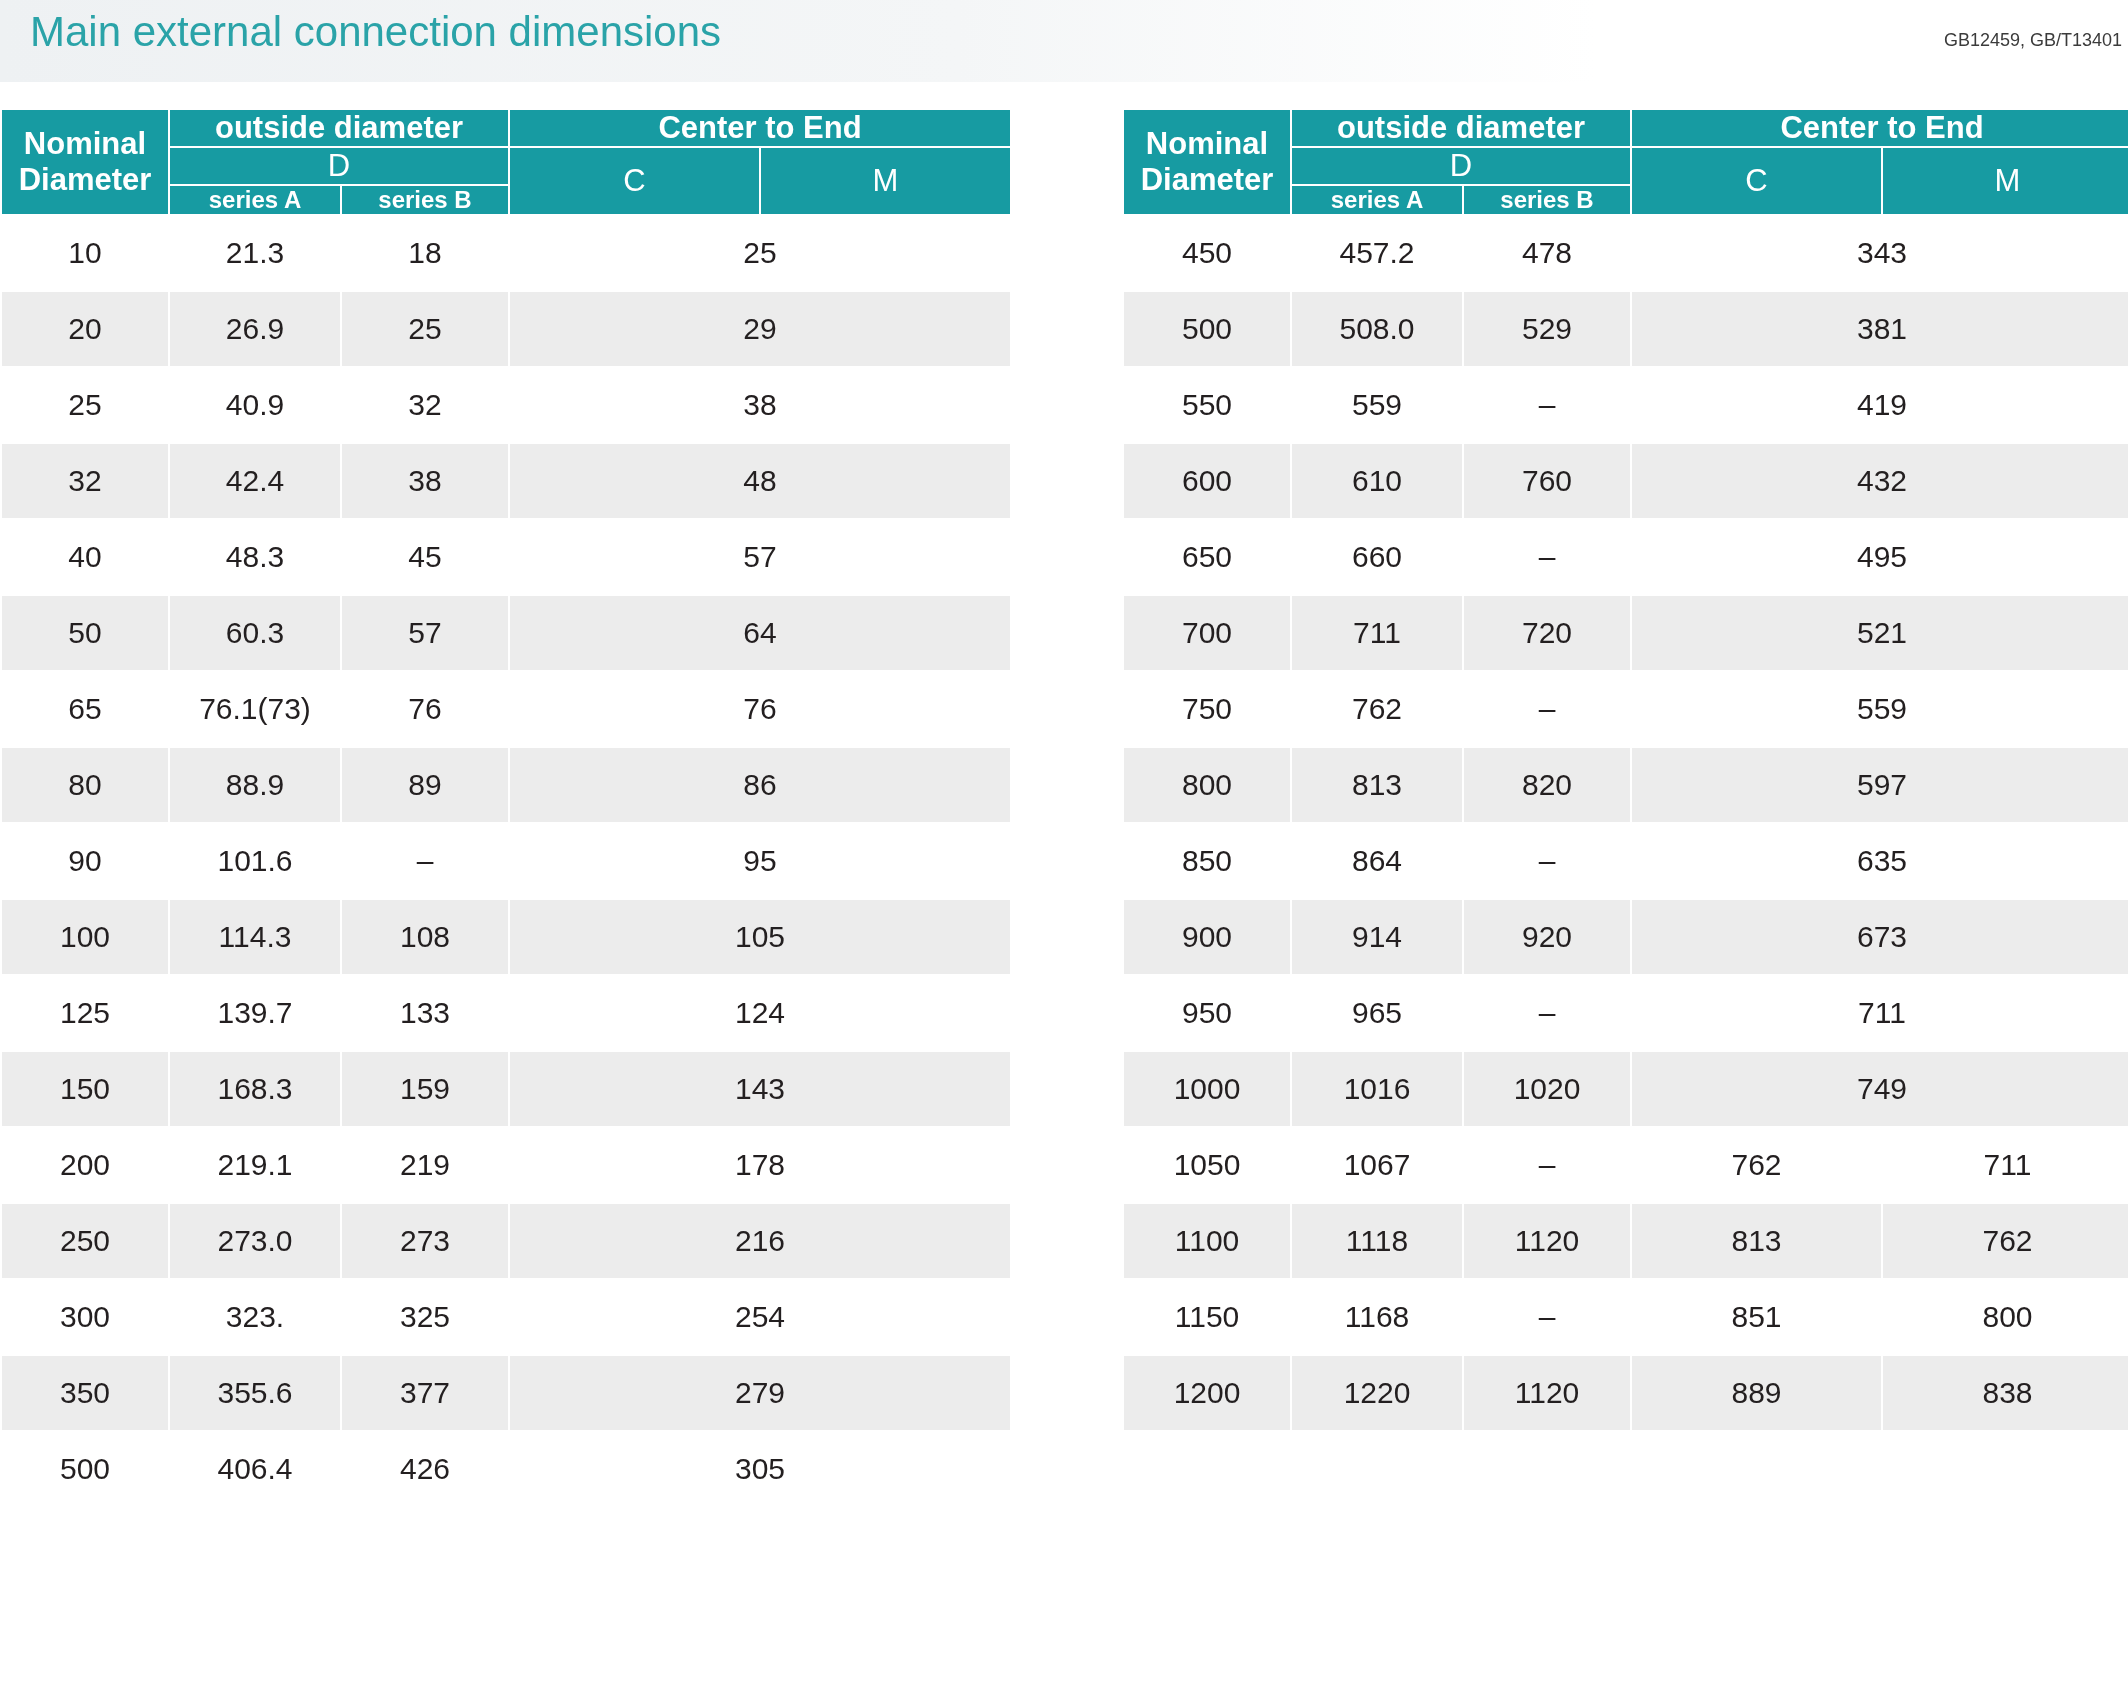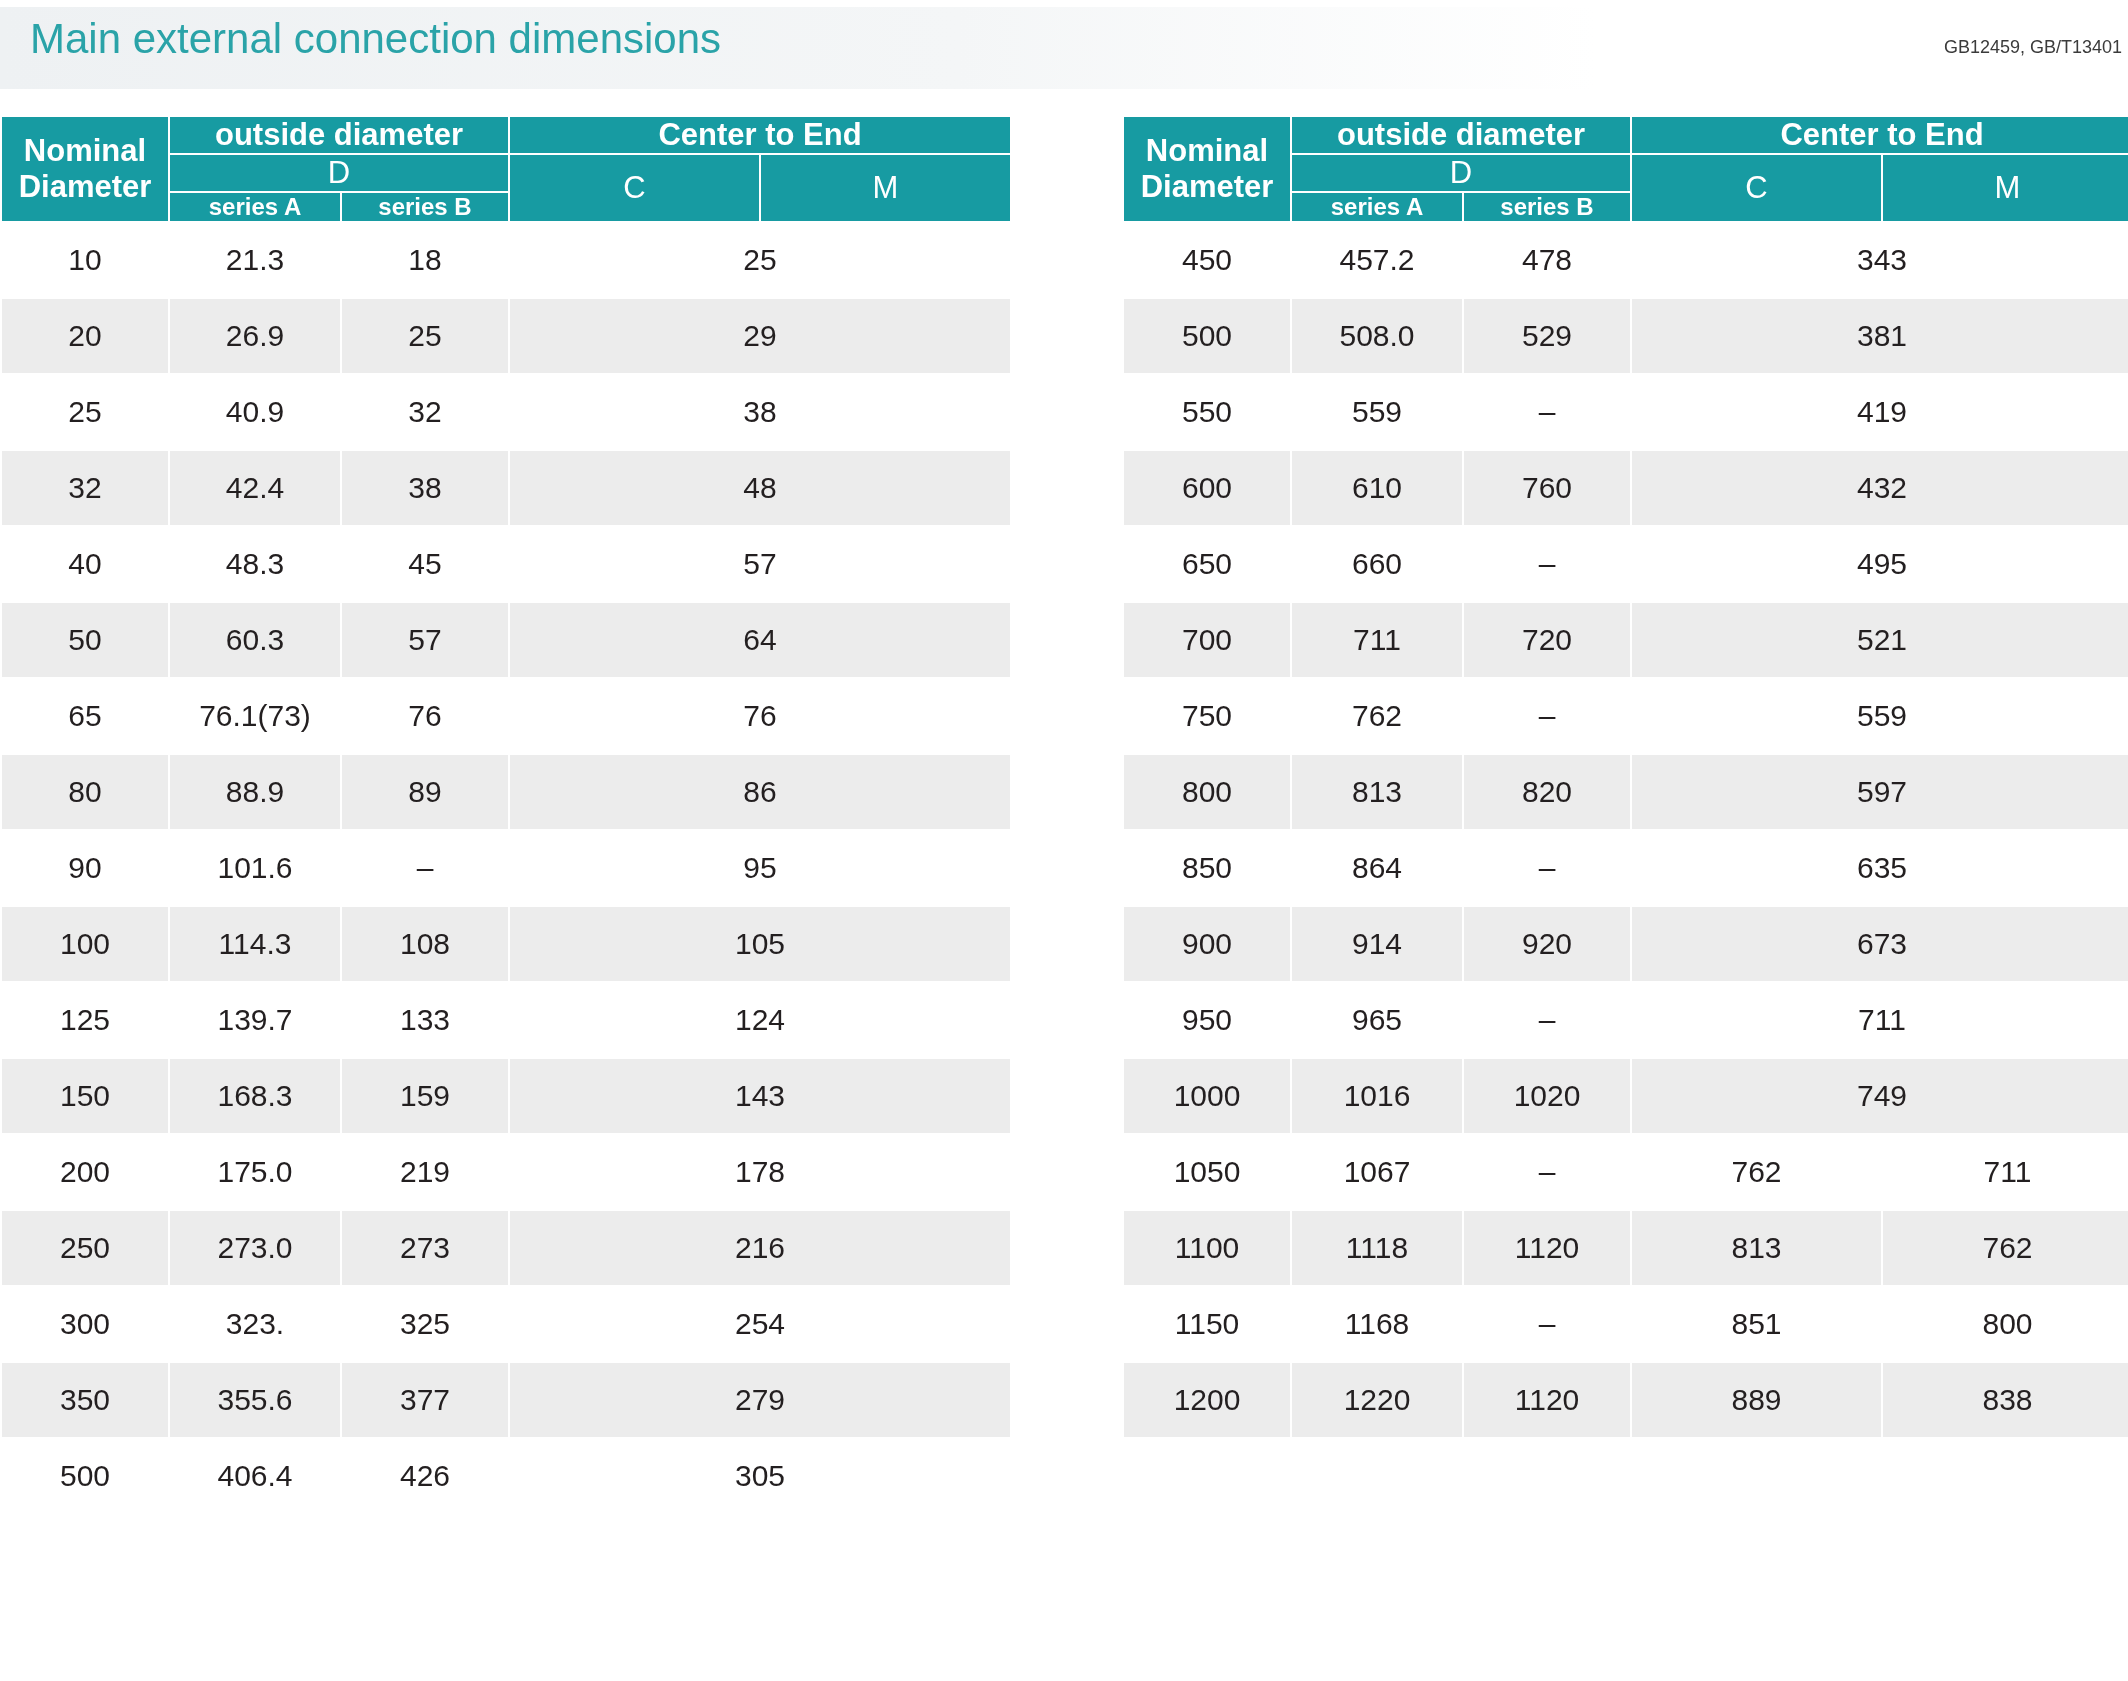--- a/index.html
+++ b/index.html
@@ -19,21 +19,20 @@
     width: 2128px;
     height: 1681px;
     box-sizing: border-box;
   }
 
   
   .header {
     position: relative;
     height: 82px;
     background: linear-gradient(to right, #eef1f3 0%, #f4f6f7 45%, #ffffff 75%, #ffffff 100%);
-    margin-top: 7px;
   }
   .header-title {
     position: absolute;
     left: 30px;
     top: 8px;
     font-size: 42px;
     color: #2aa3a8;
     letter-spacing: 0px;
     white-space: nowrap;
   }
@@ -214,21 +213,21 @@
               <td colspan="2">124</td>
             </tr>
             <tr class="alt">
               <td>150</td>
               <td>168.3</td>
               <td>159</td>
               <td colspan="2">143</td>
             </tr>
             <tr>
               <td>200</td>
-              <td>175.0</td>
+              <td>219.1</td>
               <td>219</td>
               <td colspan="2">178</td>
             </tr>
             <tr class="alt">
               <td>250</td>
               <td>273.0</td>
               <td>273</td>
               <td colspan="2">216</td>
             </tr>
             <tr>

